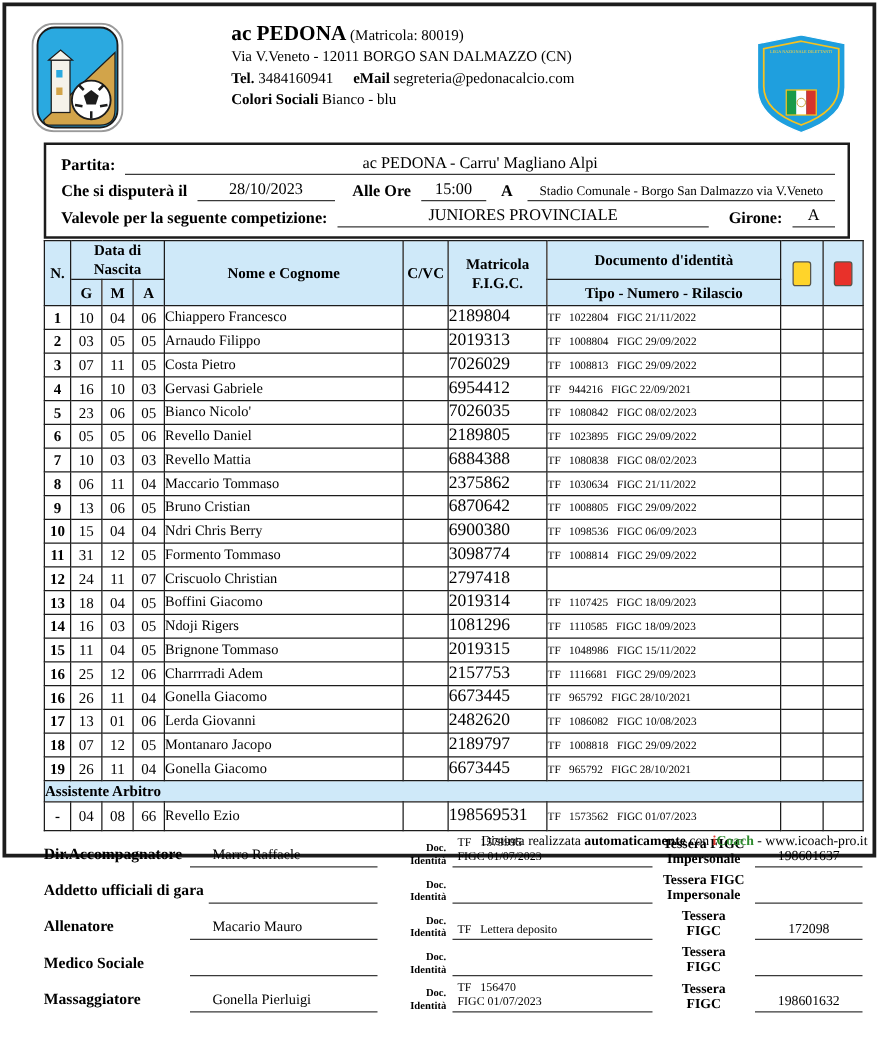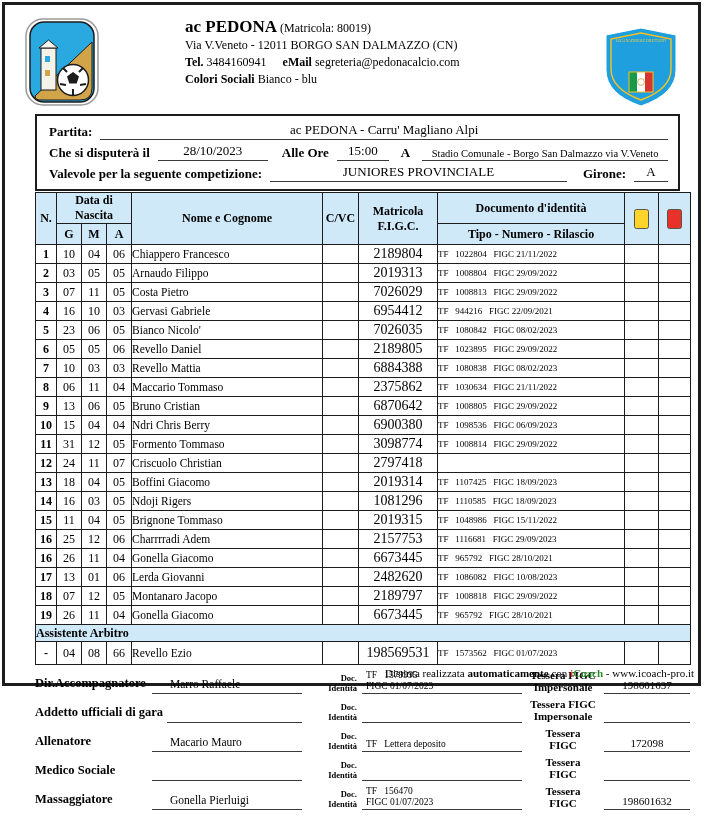--- a/index.html
+++ b/index.html
@@ -27,21 +27,21 @@
   .gira{width:34px;text-align:center;margin-left:8px;padding-bottom:1px;}
   .sp{display:inline-block;width:8px;}
   
   table.roster{border-collapse:collapse;table-layout:fixed;width:655px;margin:1px 18px 0 30px;font-size:12px;}
   table.roster td,table.roster th{border:1px solid #1c1c1c;padding:0;overflow:hidden;box-sizing:border-box;}
   table.roster th{background:#cfe9f9;font-size:12px;font-weight:bold;height:21px;}
   th.small-h{font-size:11.5px;}
   td.c,th.c{text-align:center;}
   .rn{font-weight:bold;text-align:center;height:19px;}
   .nm{padding-left:10px;font-size:11.5px;text-align:left;}
-  .mx{text-align:center;font-size:14px;}
+  .mx{text-align:left;font-size:14px;}
   .dc{font-size:9px;white-space:pre;padding-left:5px;text-align:left;}
   .dt{text-align:center;font-size:12px;}
   tr.prow{height:19px;}
   tr.arow{height:23px;}
   .band{background:#cfe9f9;font-weight:bold;text-align:left;padding-left:5px;height:17px;font-size:12px;}
   .card{width:13px;height:18px;border-radius:2.5px;border:1px solid #58554a;margin:0 auto;}
   
   .staff{margin:5px 18px 0 30px;width:655px;}
   .srow{display:flex;align-items:flex-end;height:24px;margin-bottom:5px;}
   .s-label{flex:0 0 auto;min-width:113px;font-weight:bold;font-size:12.5px;white-space:nowrap;padding-bottom:3px;padding-right:4px;}

